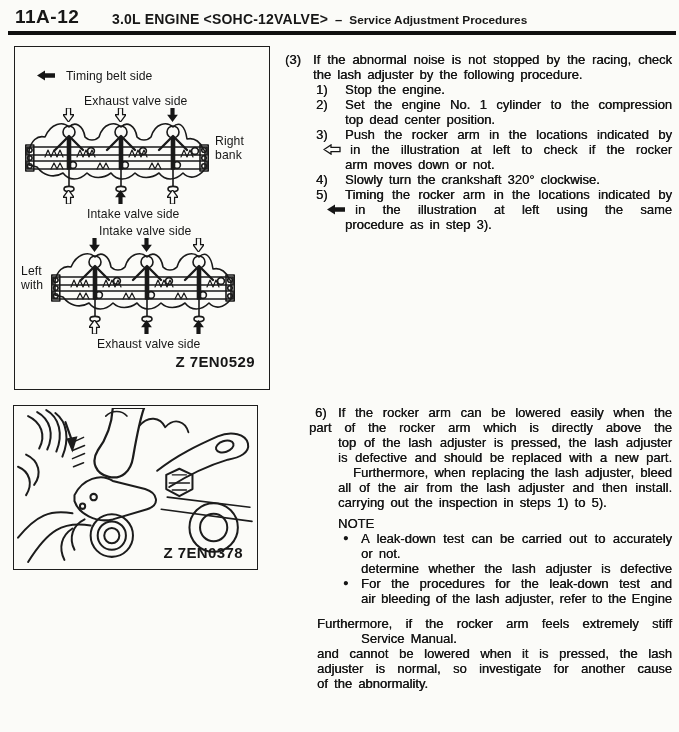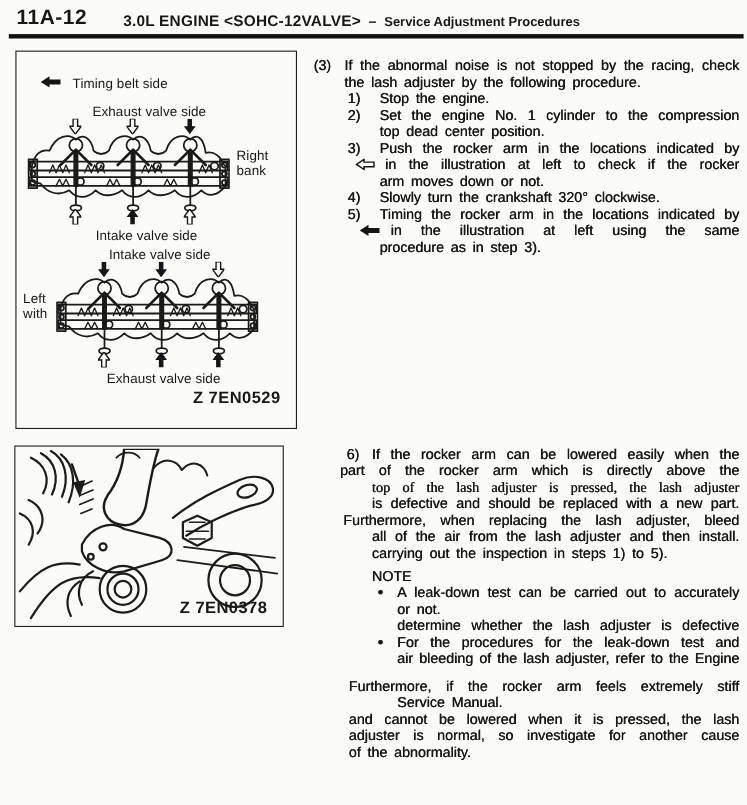--- a/index.html
+++ b/index.html
@@ -285,27 +285,27 @@
     <div class="line" data-name="procedure-line" style="margin-left: 60px;">
       <span class="t" data-name="procedure-line-text">procedure as in step 3).</span>
     </div>
     <div class="line j" data-name="procedure-line" style="margin-top: 173px; margin-left: 30px;">
       <span class="mk" data-name="list-marker" style="width: 23px;">6)</span>
       <span class="t" data-name="procedure-line-text">If the rocker arm can be lowered easily when the</span>
     </div>
     <div class="line j" data-name="procedure-line" style="margin-left: 24px;">
       <span class="t" data-name="procedure-line-text">part of the rocker arm which is directly above the</span>
     </div>
-    <div class="line j" data-name="procedure-line" style="margin-left: 53px; font-family: Liberation Serif, serif;">
+    <div class="line j" data-name="procedure-line" style="margin-left: 53px;">
       <span class="t" data-name="procedure-line-text">top of the lash adjuster is pressed, the lash adjuster</span>
     </div>
     <div class="line j" data-name="procedure-line" style="margin-left: 53px;">
       <span class="t" data-name="procedure-line-text">is defective and should be replaced with a new part.</span>
     </div>
-    <div class="line j" data-name="procedure-line" style="margin-left: 27px;">
+    <div class="line j" data-name="procedure-line" style="margin-left: 68px;">
       <span class="t" data-name="procedure-line-text">Furthermore, when replacing the lash adjuster, bleed</span>
     </div>
     <div class="line j" data-name="procedure-line" style="margin-left: 53px;">
       <span class="t" data-name="procedure-line-text">all of the air from the lash adjuster and then install.</span>
     </div>
     <div class="line" data-name="procedure-line" style="margin-left: 53px;">
       <span class="t" data-name="procedure-line-text">carrying out the inspection in steps 1) to 5).</span>
     </div>
     <div class="line" data-name="procedure-line" style="margin-top: 6px; margin-left: 53px;">
       <span class="t" data-name="procedure-line-text">NOTE</span>

